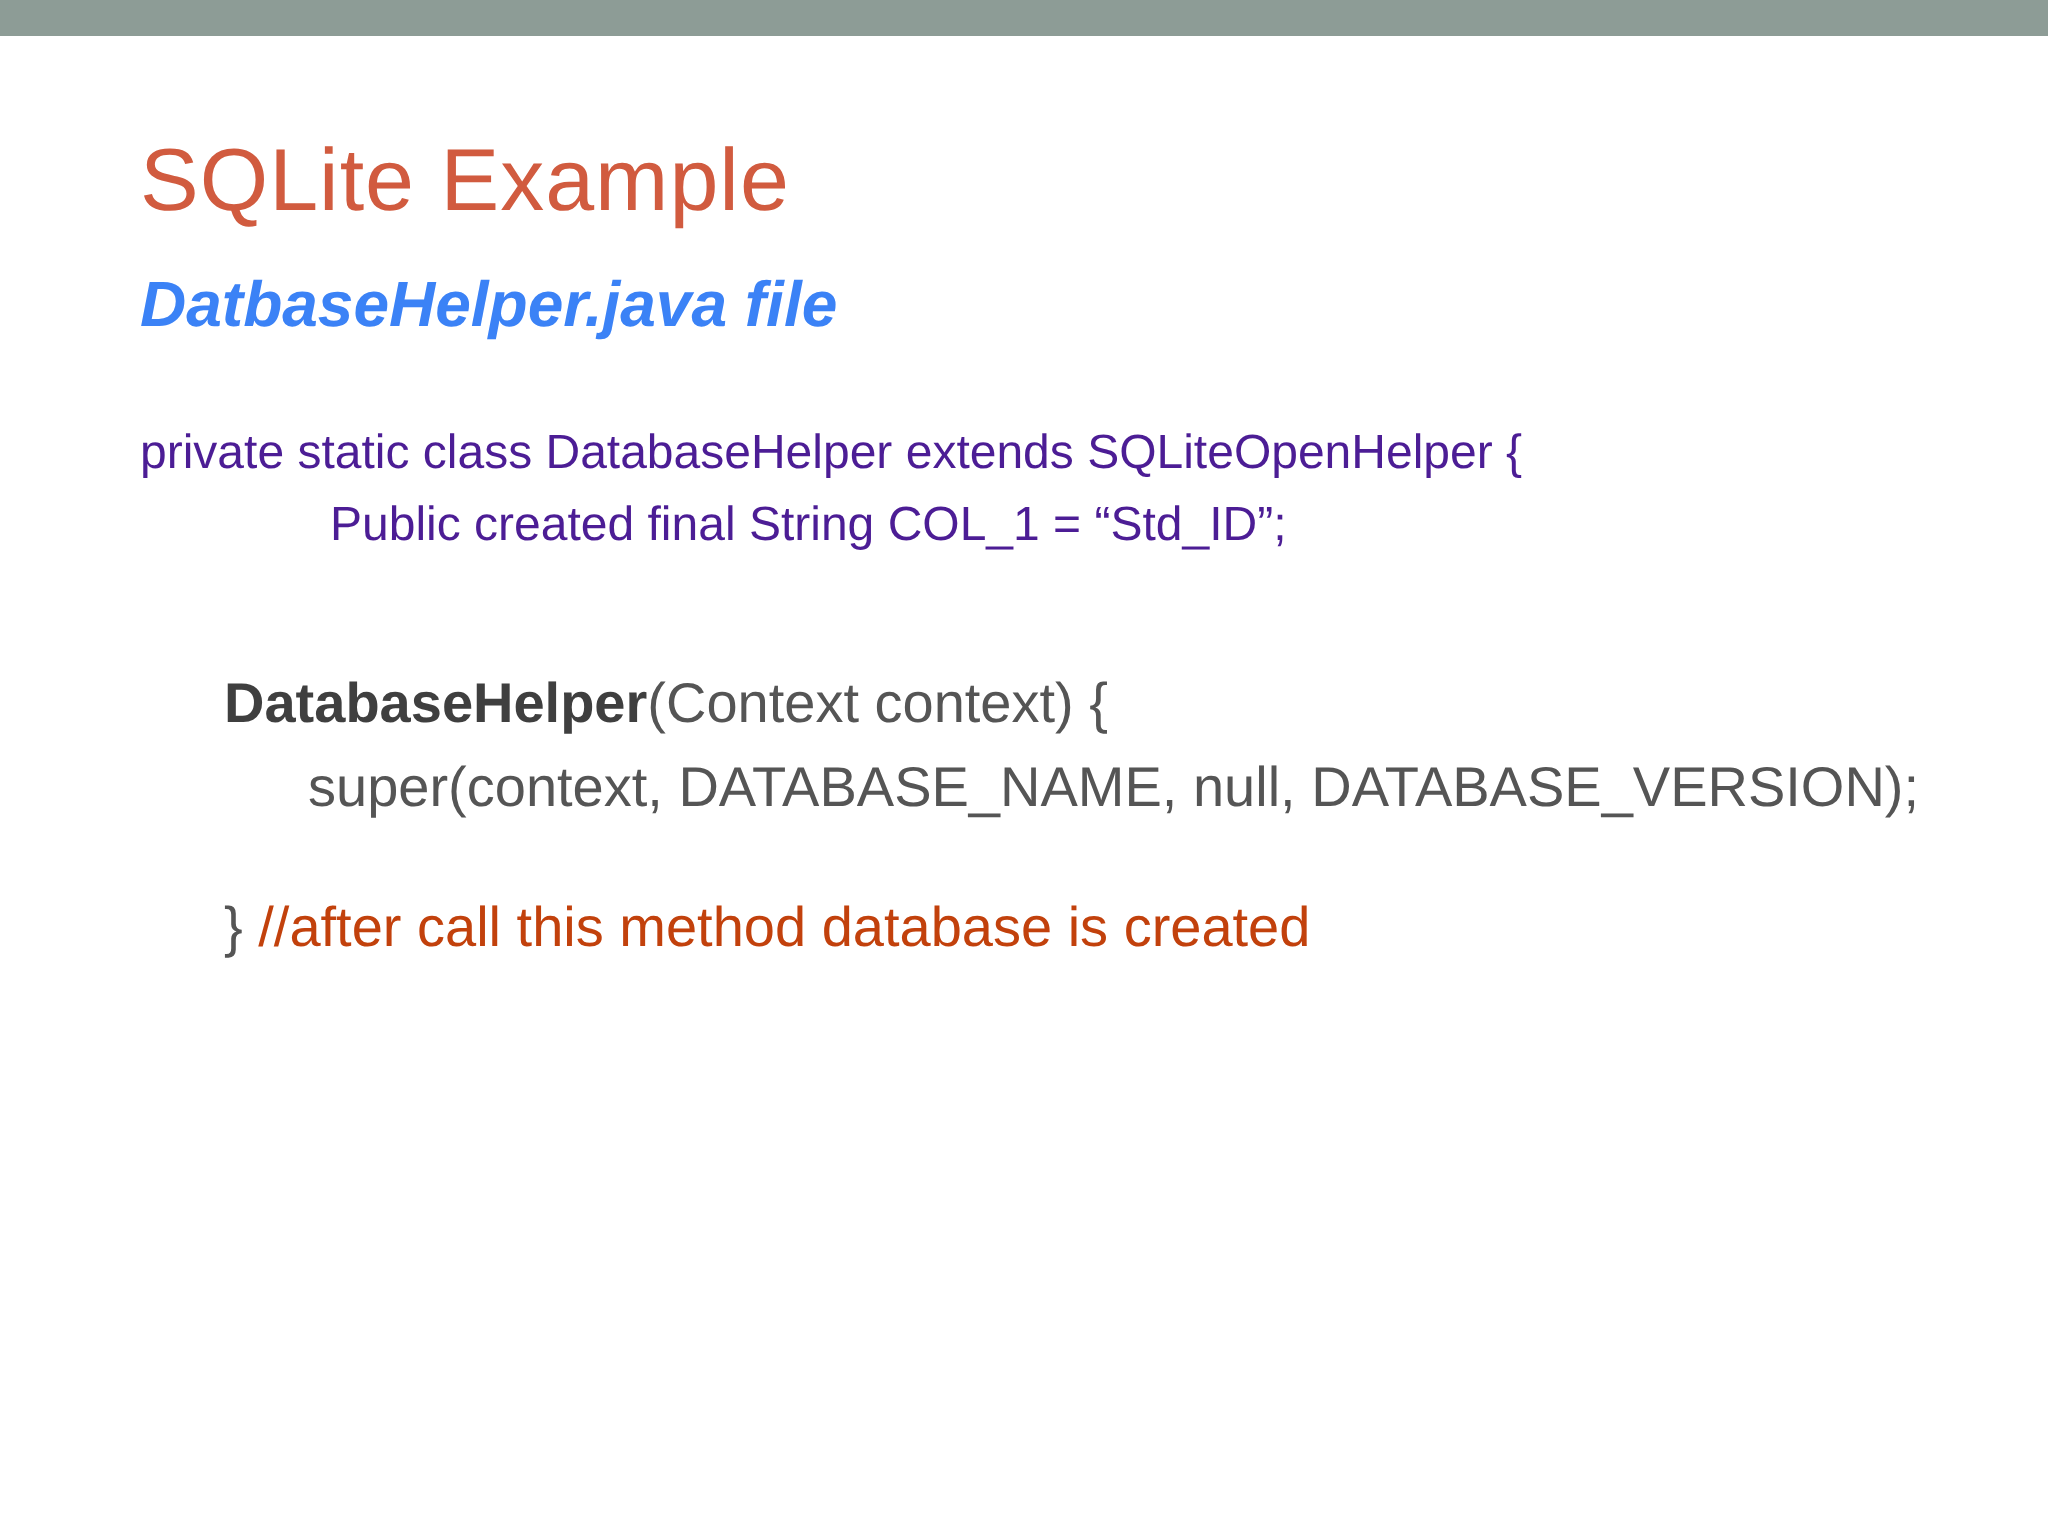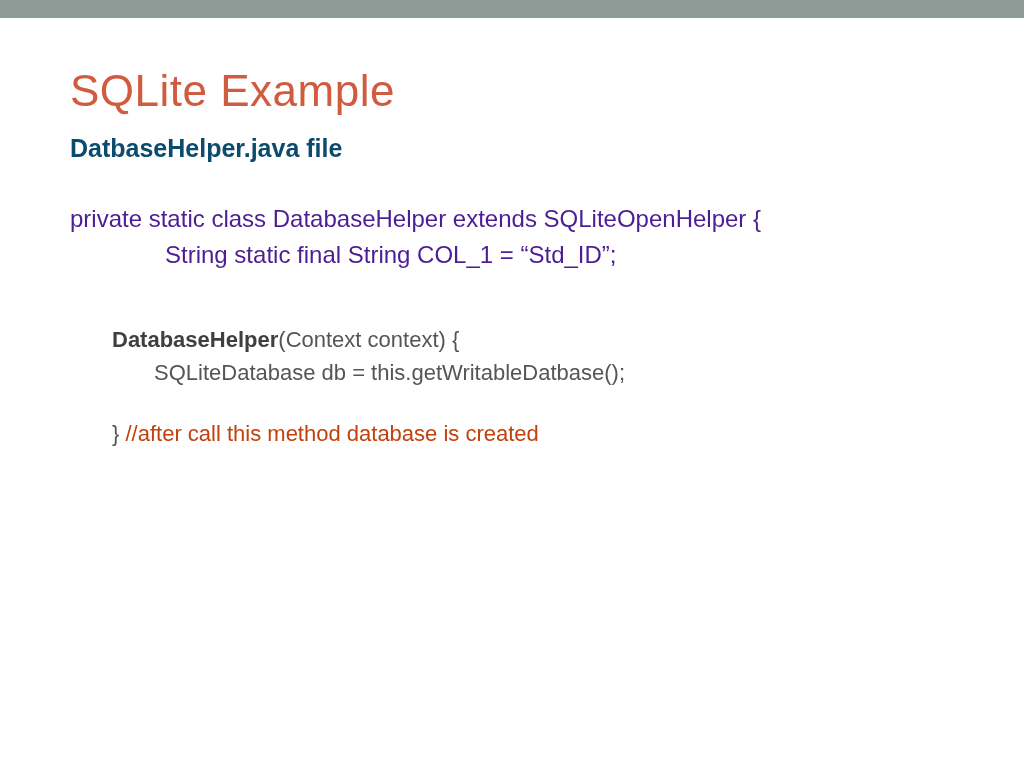--- a/index.html
+++ b/index.html
@@ -21,33 +21,34 @@
   }
   .title {
     font-size: 44px;
     font-weight: 400;
     color: #d15b3f;
     margin-top: 6px;
     margin-bottom: 18px;
     letter-spacing: 0.5px;
   }
   .subtitle {
-    font-size: 25px;
+    font-size: 32px;
     font-weight: bold;
-    color: #0c4a6e;
+    color: #3b82f6;
     margin-bottom: 38px;
+    font-style: italic;
   }
   .code-block {
     font-size: 24px;
     color: #4c1d95;
     line-height: 1.5;
   }
   .indent1 { padding-left: 95px; }
   .ctor-block {
-    font-size: 22px;
+    font-size: 28px;
     color: #555;
     line-height: 1.5;
     margin-top: 50px;
     padding-left: 42px;
   }
   .ctor-indent { padding-left: 42px; }
   .bold { font-weight: bold; color:#3f3f3f; }
   .comment { color: #c2410c; }
   .close-row { margin-top: 28px; }
 </style>
@@ -57,26 +58,26 @@
 <div class="top-bar"></div>
 
 <div class="content">
 
   <h1 class="title">SQLite Example</h1>
 
   <div class="subtitle">DatbaseHelper.java file</div>
 
   <div class="code-block">
     <div>private static class DatabaseHelper extends SQLiteOpenHelper {</div>
-    <div class="indent1">String static final String COL_1 = “Std_ID”;</div>
+    <div class="indent1">Public created final String COL_1 = “Std_ID”;</div>
   </div>
 
   <div class="ctor-block">
     <div>
       <span class="bold">DatabaseHelper</span><span>(Context context) {</span>
     </div>
-    <div class="ctor-indent">SQLiteDatabase db = this.getWritableDatbase();</div>
+    <div class="ctor-indent">super(context, DATABASE_NAME, null, DATABASE_VERSION);</div>
     <div class="close-row">
       <span>}</span><span class="comment">  //after call this method database is created</span>
     </div>
   </div>
 
 </div>
 
 </body></html>

